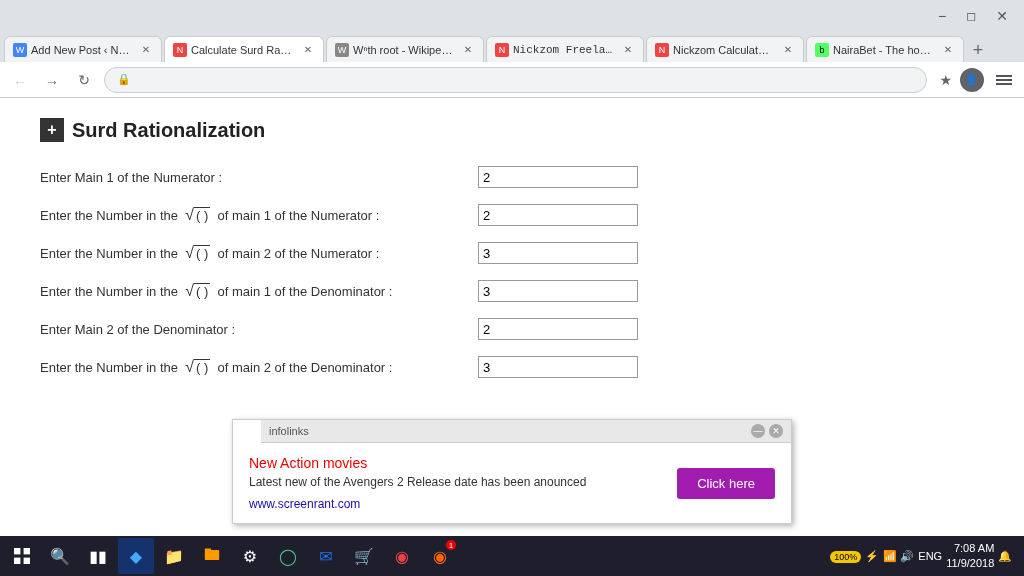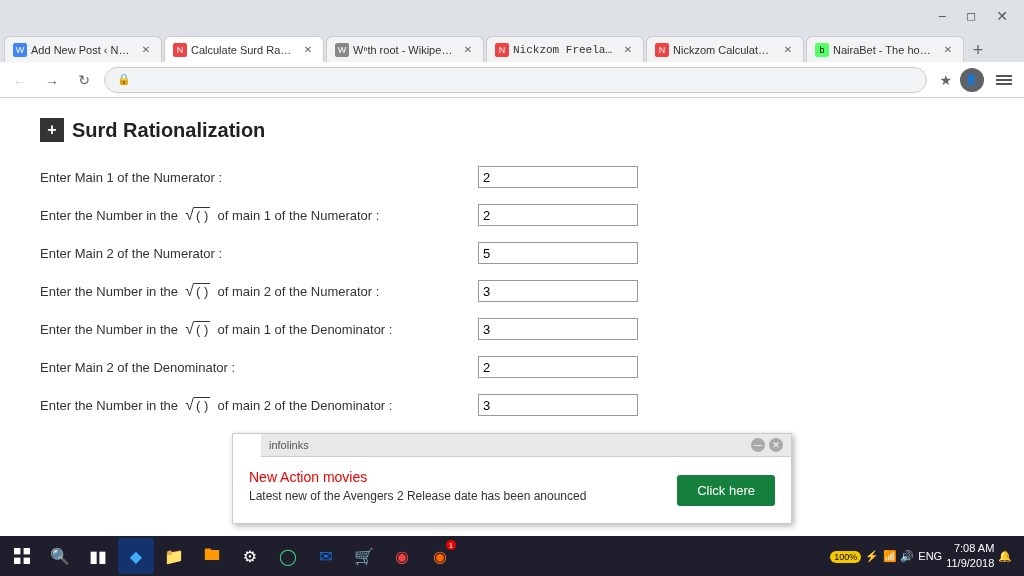--- a/index.html
+++ b/index.html
@@ -187,21 +187,21 @@
       display: flex;
       align-items: center;
       gap: 12px;
       background: #fff;
     }
     .ad-text-block { flex: 1; }
     .ad-title { color: #e00; font-size: 14px; font-weight: normal; margin-bottom: 4px; }
     .ad-desc { font-size: 12px; color: #333; margin-bottom: 8px; }
     .ad-link { font-size: 12px; color: #1a0dab; }
     .ad-cta {
-      background: #15803d;
+      background: #a21caf;
       color: white;
       border: none;
       padding: 8px 20px;
       font-size: 13px;
       cursor: pointer;
       border-radius: 3px;
       white-space: nowrap;
       flex-shrink: 0;
     }
 
@@ -334,24 +334,20 @@
     <input class="form-input" type="text" value="2" style="">
   </div>
 
   <div class="form-row">
     <span class="form-label">
       Enter the Number in the &nbsp;<span style="font-size:16px;">√</span><span style="border-top:1px solid #333; padding:0 2px;">(&nbsp;)</span>&nbsp; of main 1 of the Numerator :
     </span>
     <input class="form-input" type="text" value="2" style="">
   </div>
 
-  <div class="form-row">
-    <span class="form-label">Enter Main 2 of the Numerator :</span>
-    <input class="form-input" type="text" value="5" style="">
-  </div>
 
   <div class="form-row">
     <span class="form-label">
       Enter the Number in the &nbsp;<span style="font-size:16px;">√</span><span style="border-top:1px solid #333; padding:0 2px;">(&nbsp;)</span>&nbsp; of main 2 of the Numerator :
     </span>
     <input class="form-input" type="text" value="3" style="">
   </div>
 
 
   <div class="form-row">
@@ -386,20 +382,21 @@
     <span>infolinks</span>
     <div class="ad-close-btns">
       <div class="ad-close-btn">—</div>
       <div class="ad-close-btn">✕</div>
     </div>
   </div>
   <div class="ad-body">
     <div class="ad-text-block">
       <div class="ad-title">New Action movies</div>
       <div class="ad-desc">Latest new of the Avengers 2 Release date has been anounced</div>
+      <div class="ad-link">www.screenrant.com</div>
     </div>
     <button class="ad-cta">Click here</button>
   </div>
 </div>
 
 <div class="taskbar">
   <div class="taskbar-icon">
     <svg width="16" height="16" viewBox="0 0 10 10">
         <rect x="0" y="0" width="4" height="4" fill="#fff"></rect>
         <rect x="6" y="0" width="4" height="4" fill="#fff"></rect>

